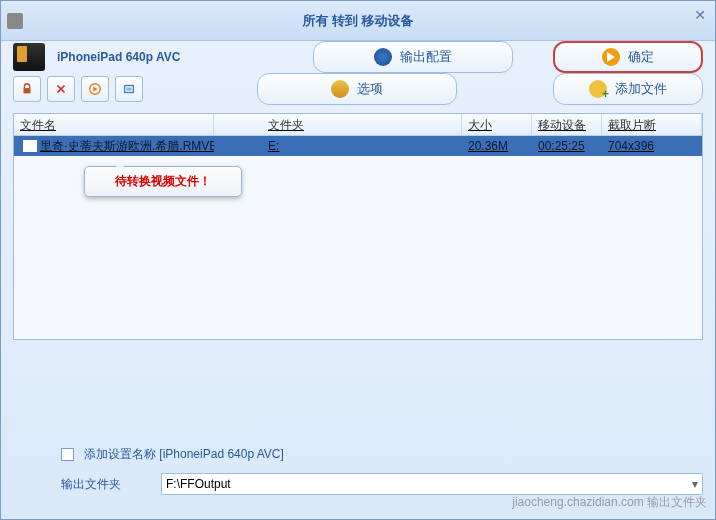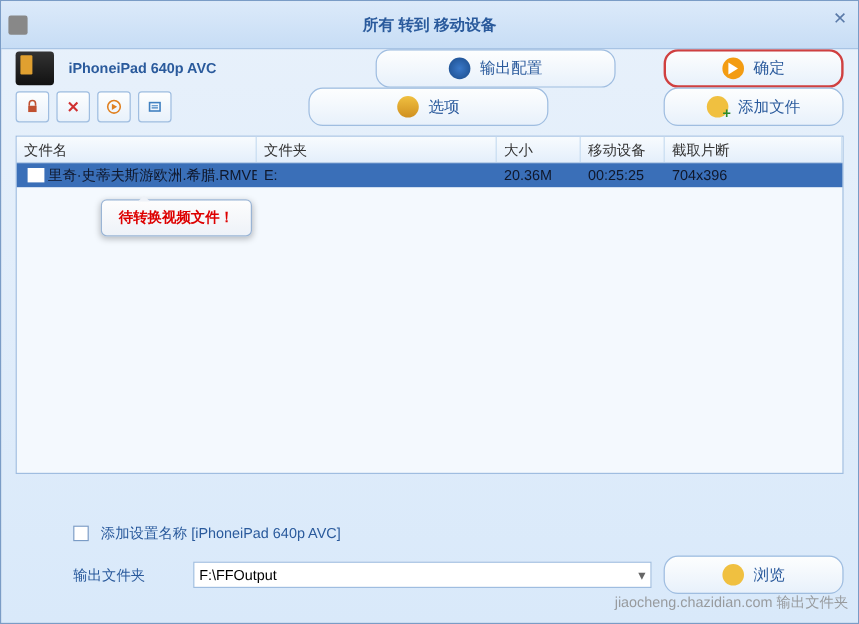--- a/index.html
+++ b/index.html
@@ -24,33 +24,33 @@
 .icon-arrow { background: #f39c12; position: relative; }
 .icon-arrow::after { content: ""; position: absolute; left: 5px; top: 4px; border: 5px solid transparent; border-left: 8px solid #fff; }
 .icon-opts { background: linear-gradient(#f0c040, #d09020); border-radius: 2px; }
 .icon-add { background: #f0c040; border-radius: 2px; position: relative; }
 .icon-add::after { content: "+"; position: absolute; right: -2px; bottom: -3px; color: #2a8a2a; font-weight: bold; font-size: 12px; }
 .second-row { display: flex; align-items: center; padding: 0 12px 8px; gap: 28px; }
 .small-btns { display: flex; gap: 6px; }
 .sbtn { width: 28px; height: 26px; background: linear-gradient(#fdfefe, #e8f1fb); border: 1px solid #9fbde0; border-radius: 3px; display: flex; align-items: center; justify-content: center; cursor: pointer; }
 .sbtn svg { width: 14px; height: 14px; }
 .spacer { flex: 1; }
-.table-wrap { margin: 0 12px; border: 1px solid #9fbde0; background: #f4f9fe; height: 282px; position: relative; }
+.table-wrap { margin: 0 12px; border: 1px solid #9fbde0; background: #f4f9fe; height: 227px; position: relative; text-decoration: underline; }
 .thead { display: flex; background: linear-gradient(#f8fbfe, #e4effb); border-bottom: 1px solid #b8cee8; height: 22px; }
 .th { padding: 3px 6px; color: #333; border-right: 1px solid #c8dcf0; font-size: 12px; }
 .col-name { width: 200px; }
-.col-folder { width: 200px; }
+.col-folder { width: 200px; margin-left: 48px; }
 .col-size { width: 70px; }
 .col-dur { width: 70px; }
 .col-dim { width: 80px; }
 .col-clip { flex: 1; }
 .trow { display: flex; background: #3a6fb8; color: #0f172a; height: 20px; align-items: center; font-size: 12px; }
 .td { padding: 2px 6px; overflow: hidden; white-space: nowrap; }
 .row-icon { width: 14px; height: 12px; background: #fff; margin: 0 3px; display: inline-block; vertical-align: middle; }
-.callout-file { position: absolute; left: 70px; top: 52px; background: linear-gradient(#fdfdfd, #eef2f8); border: 1px solid #9ab4d4; border-radius: 5px; padding: 6px 14px; color: #d00; font-weight: bold; font-size: 12px; box-shadow: 0 2px 5px rgba(0,0,0,0.25); }
+.callout-file { position: absolute; left: 70px; top: 52px; background: linear-gradient(#fdfdfd, #eef2f8); border: 1px solid #9ab4d4; border-radius: 5px; padding: 6px 30px; color: #d00; font-weight: bold; font-size: 12px; box-shadow: 0 2px 5px rgba(0,0,0,0.25); }
 .callout-file::before { content: ""; position: absolute; top: -9px; left: 30px; border: 5px solid transparent; border-bottom-color: #eef2f8; }
 .bottom { position: absolute; bottom: 0; left: 0; right: 0; padding: 10px 12px 14px; }
 .bottom-row { display: flex; align-items: center; gap: 10px; margin-bottom: 10px; padding-left: 48px; }
 .chk { width: 13px; height: 13px; border: 1px solid #7a9cc6; background: #fff; }
 .chk-label { color: #2a5a9c; }
 .out-label { color: #2a5a9c; width: 90px; }
 .out-input { flex: 1; height: 22px; border: 1px solid #9fbde0; background: #fff; padding: 0 4px; display: flex; align-items: center; justify-content: space-between; }
 .out-input .dd { color: #666; cursor: pointer; }
 .watermark { position: absolute; right: 8px; bottom: 8px; color: #888; font-size: 12px; opacity: 0.8; pointer-events: none; }
 .icon-folder { background: #f0c040; border-radius: 2px; }
@@ -145,21 +145,17 @@
       <div class="chk"></div>
       <div class="chk-label">添加设置名称 [iPhoneiPad 640p AVC]</div>
       <div class="spacer"></div>
     </div>
     <div class="bottom-row">
       <div class="out-label">输出文件夹</div>
       <div class="out-input">
         <span>F:\FFOutput</span>
         <span class="dd">▾</span>
       </div>
-      <div class="btn btn-right">
-        <span class="icon icon-browse"></span>
-        <span>浏览</span>
-      </div>
     </div>
   </div>
 
   <div class="watermark">jiaocheng.chazidian.com 输出文件夹</div>
 </div>
 
 </body></html>

